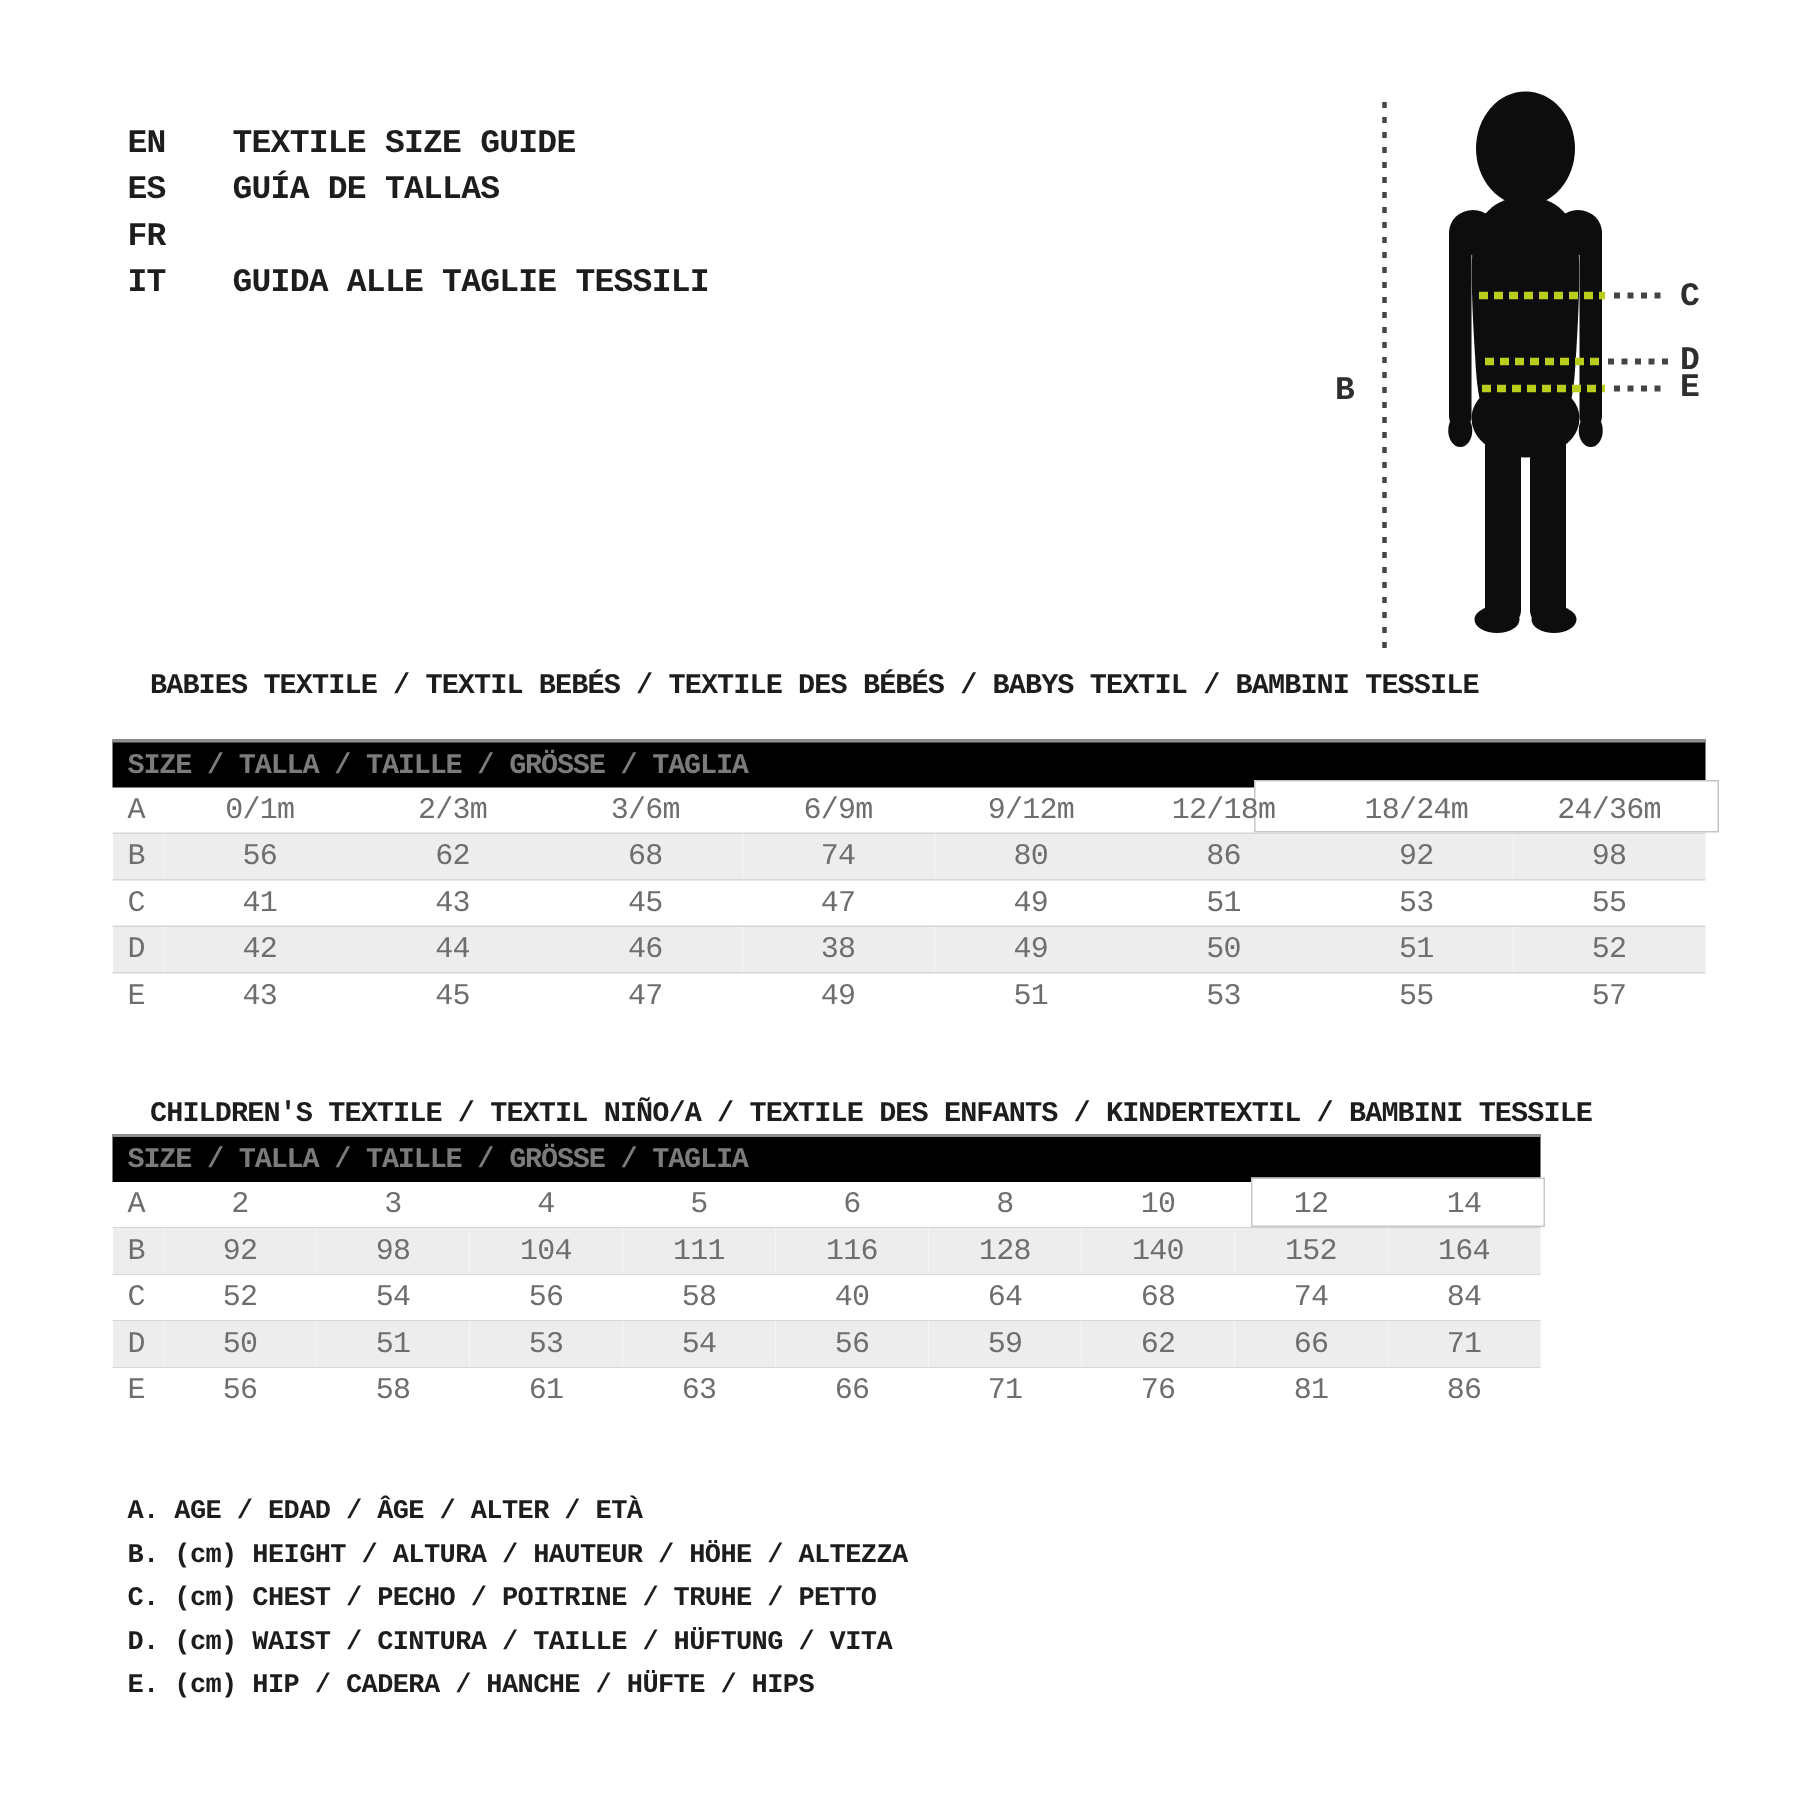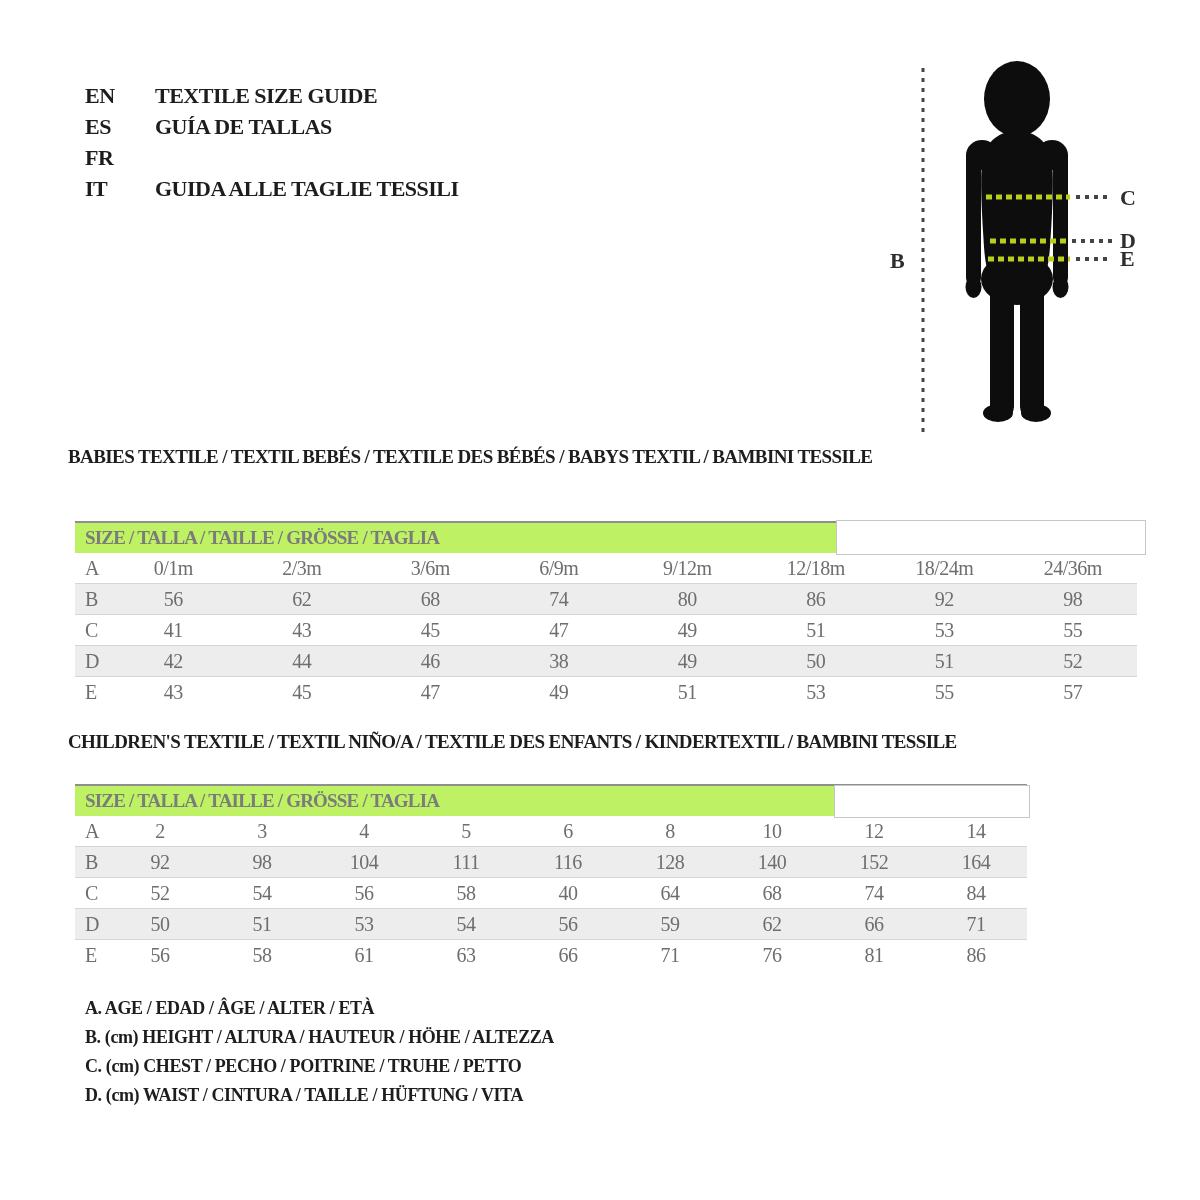--- a/index.html
+++ b/index.html
@@ -1,35 +1,35 @@
 <!DOCTYPE html>
 <html><head>
 <meta charset="utf-8">
 <style>
   html,body{margin:0;padding:0;background:#fff;}
   .page{position:relative;width:1200px;height:1200px;background:#fff;overflow:hidden;
-        font-family:Liberation Serif, serif;color:#1c1c1c;}
+        font-family:Liberation Mono, monospace;color:#1c1c1c;}
 
   
   .lang-block{position:absolute;left:85px;top:80px;}
   .lang-row{display:grid;grid-template-columns:70px auto;height:31px;align-items:center;}
   .lang-code,.lang-label{font-size:22px;font-weight:700;letter-spacing:-0.5px;color:#1d1d1d;white-space:nowrap;}
 
   
   .figure-svg{position:absolute;left:880px;top:55px;}
   .measure-label{position:absolute;font-size:22px;font-weight:700;color:#2e2e2e;letter-spacing:-0.5px;}
 
   
-  .section-title{position:absolute;left:68px;font-size:19px;font-weight:700;letter-spacing:-0.6px;color:#1d1d1d;white-space:nowrap;}
+  .section-title{position:absolute;left:100px;font-size:19px;font-weight:700;letter-spacing:-0.6px;color:#1d1d1d;white-space:nowrap;}
 
   
   .tbl-wrap{position:absolute;}
-  .tbl-header{height:30px;background:#bef264;border-top:2px solid #8f8f8f;
+  .tbl-header{height:30px;background:#000000;border-top:2px solid #8f8f8f;
               font-size:19px;font-weight:700;letter-spacing:-0.8px;color:#7b7b7b;
-              line-height:30px;padding-left:10px;margin-top:28px;}
+              line-height:30px;padding-left:10px;}
   table.sizes{width:100%;border-collapse:collapse;table-layout:fixed;}
   table.sizes td{height:30px;font-size:20px;letter-spacing:-0.5px;color:#6e6e6e;
                  text-align:center;position:relative;z-index:2;padding:0;}
   table.sizes td.rowlabel{width:34px;box-sizing:border-box;text-align:left;padding-left:10px;}
   table.sizes tr + tr td{border-top:1px solid #d6d6d6;}
   table.sizes tr:nth-child(even) td{background:#ededed;}
   table.sizes tr:nth-child(even) td{background-clip:padding-box;}
 
   
   .hl-box{position:absolute;background:#ffffff;border:1px solid #c6c6c6;z-index:1;}
@@ -233,15 +233,16 @@
           </tr>
         </tbody>
       </table>
   </div>
 
   <div class="legend">
     <div class="legend-item">A. AGE / EDAD / ÂGE / ALTER / ETÀ</div>
     <div class="legend-item">B. (cm) HEIGHT / ALTURA / HAUTEUR / HÖHE / ALTEZZA</div>
     <div class="legend-item">C. (cm) CHEST / PECHO / POITRINE / TRUHE / PETTO</div>
     <div class="legend-item">D. (cm) WAIST / CINTURA / TAILLE / HÜFTUNG / VITA</div>
+    <div class="legend-item">E. (cm) HIP / CADERA / HANCHE / HÜFTE / HIPS</div>
   </div>
 
 </div>
 
 </body></html>

